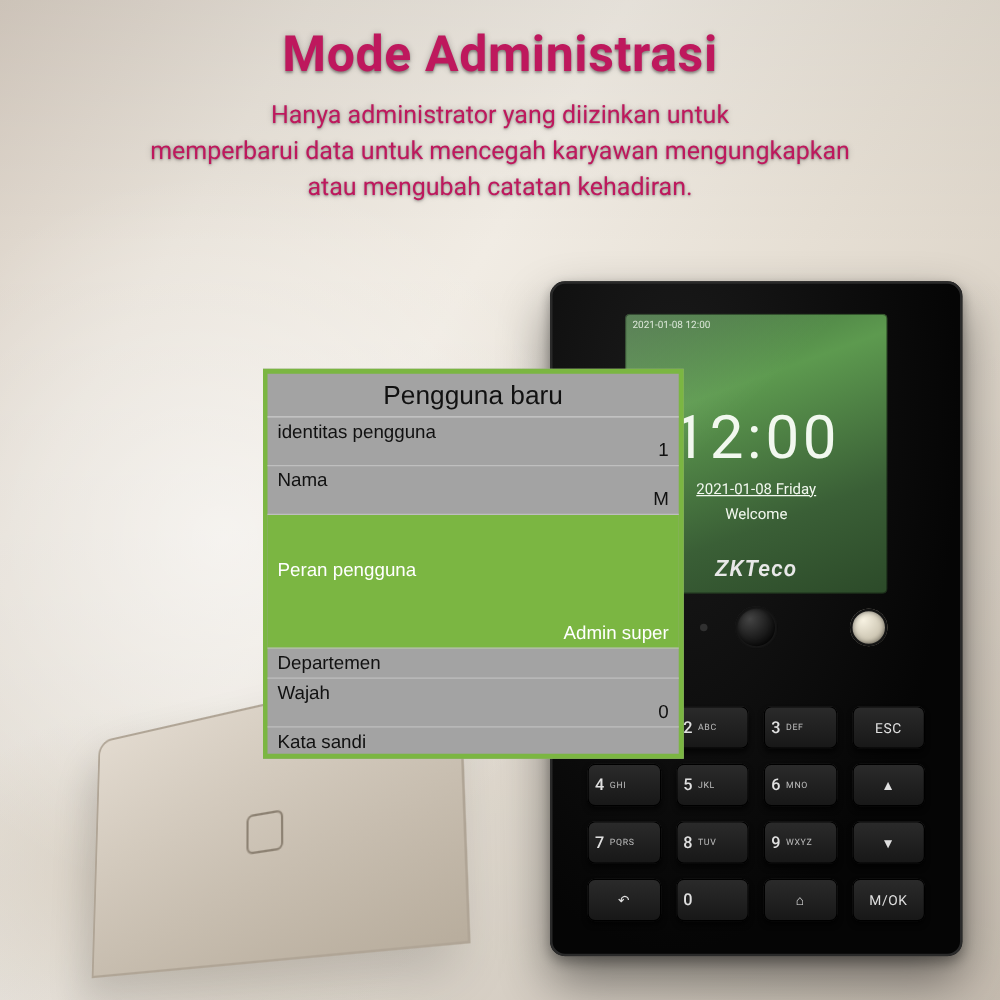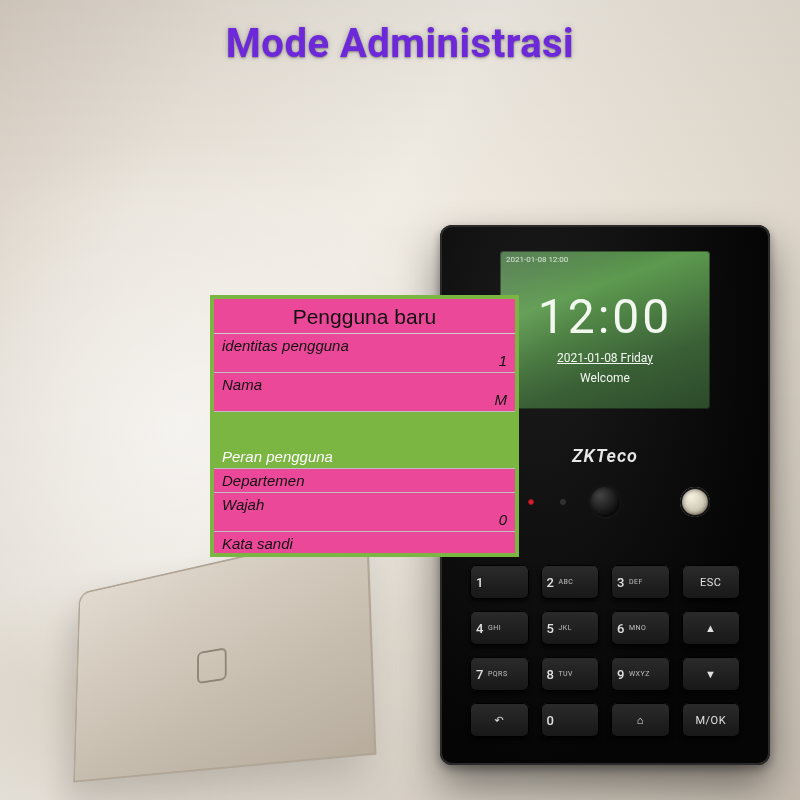--- a/index.html
+++ b/index.html
@@ -16,21 +16,21 @@
     position: absolute; inset: 0;
     background:
       radial-gradient(ellipse 420px 420px at 180px 430px, rgba(255,255,255,.55), rgba(255,255,255,0) 70%),
       radial-gradient(ellipse 300px 200px at 150px 700px, rgba(210,200,185,.9), rgba(210,200,185,0) 70%),
       linear-gradient(180deg, rgba(0,0,0,.05), rgba(0,0,0,0) 25%, rgba(0,0,0,.05) 100%);
   }
 
   
   .heading {
     position: absolute; top: 20px; left: 0; right: 0;
-    text-align: center; color: #6d28d9;
+    text-align: center; color: #be185d;
     text-shadow: 0 1px 2px rgba(0,0,0,.35), 0 0 6px rgba(0,0,0,.2);
   }
   .heading h1 { font-size: 40px; font-weight: 700; letter-spacing: .5px; margin-bottom: 10px; }
   .heading p  { font-size: 20px; font-weight: 400; line-height: 1.45; }
 
   
   .laptop {
     position: absolute; left: 0; bottom: 0; width: 420px; height: 260px;
     pointer-events: none;
   }
@@ -54,21 +54,21 @@
     background: radial-gradient(ellipse at 30% 20%, #1b1b1b, #050505 70%);
     border-radius: 12px;
     box-shadow:
       inset 0 0 0 2px #2a2a2a,
       0 20px 40px rgba(0,0,0,.45),
       0 4px 10px rgba(0,0,0,.35);
   }
 
   .screen {
     position: absolute; left: 50%; top: 26px; transform: translateX(-50%);
-    width: 210px; height: 158px;
+    width: 210px; height: 224px;
     background:
       linear-gradient(135deg, rgba(255,255,255,.15), rgba(255,255,255,0) 40%),
       linear-gradient(160deg,#3e6a3b 0%, #5d9a4f 30%, #3a5f36 70%, #2c4a29 100%);
     border-radius: 4px; color: #f2f8ef;
     box-shadow: inset 0 0 0 1px rgba(0,0,0,.4);
     display: flex; flex-direction: column; align-items: center; justify-content: center;
   }
   .screen .ts { position: absolute; top: 4px; left: 6px; font-size: 8px; opacity: .85; }
   .screen .time { font-size: 48px; font-weight: 400; letter-spacing: 3px; padding-top: 12px; }
   .screen .date { font-size: 12px; margin-top: 6px; text-decoration: underline; }
@@ -102,44 +102,49 @@
     color: #e0e0e0; font-size: 9px; letter-spacing: .5px;
     display: flex; align-items: center; padding: 0 6px;
   }
   .key .num { font-size: 13px; font-weight: 500; margin-right: 4px; }
   .key.fn { justify-content: center; font-size: 11px; }
   .key .abc { font-size: 7px; opacity:.8; }
 
   
   .popup {
     position: absolute; left: 210px; top: 295px;
-    width: 309px;
-    background: #ec4899;
+    width: 337px;
+    background: #a3a3a3;
     border: 4px solid #7bb642;
     font-family: "Helvetica Neue", Arial, sans-serif;
     color: #111;
   }
   .popup .title {
     text-align: center; font-size: 21px; padding: 6px 0 4px; border-bottom: 1px solid #ccc;
   }
-  .row { border-bottom: 1px solid #bfbfbf; padding: 3px 8px 3px 8px; font-style: italic; }
+  .row { border-bottom: 1px solid #bfbfbf; padding: 3px 8px 3px 8px; }
   .row:last-child { border-bottom: none; }
   .row .label { font-size: 15px; }
   .row .value { text-align: right; font-size: 15px; margin-top: -2px; }
   .row.selected { background: #7bb642; color: #fff; }
   .row.selected .label, .row.selected .value { color: #fff; margin-top: 33px; }
 
 </style>
 </head>
 <body>
 
 <div class="bg-wash"></div>
 
 <div class="heading">
   <h1>Mode Administrasi</h1>
+  <p>
+    <span>Hanya administrator yang diizinkan untuk</span><br>
+    <span>memperbarui data untuk mencegah karyawan mengungkapkan</span><br>
+    <span>atau mengubah catatan kehadiran.</span>
+  </p>
 </div>
 
 <div class="laptop">
   <div class="lid"></div>
 </div>
 
 <div class="device">
   <div class="screen">
     <span class="ts">2021-01-08 12:00</span>
     <div class="time">12:00</div>
@@ -226,20 +231,21 @@
   <div class="row">
     <div class="label">identitas pengguna</div>
     <div class="value">1</div>
   </div>
   <div class="row">
     <div class="label">Nama</div>
     <div class="value">M</div>
   </div>
   <div class="row selected">
     <div class="label">Peran pengguna</div>
+    <div class="value">Admin super</div>
   </div>
   <div class="row">
     <div class="label">Departemen</div>
   </div>
   <div class="row">
     <div class="label">Wajah</div>
     <div class="value">0</div>
   </div>
   <div class="row">
     <div class="label">Kata sandi</div>

